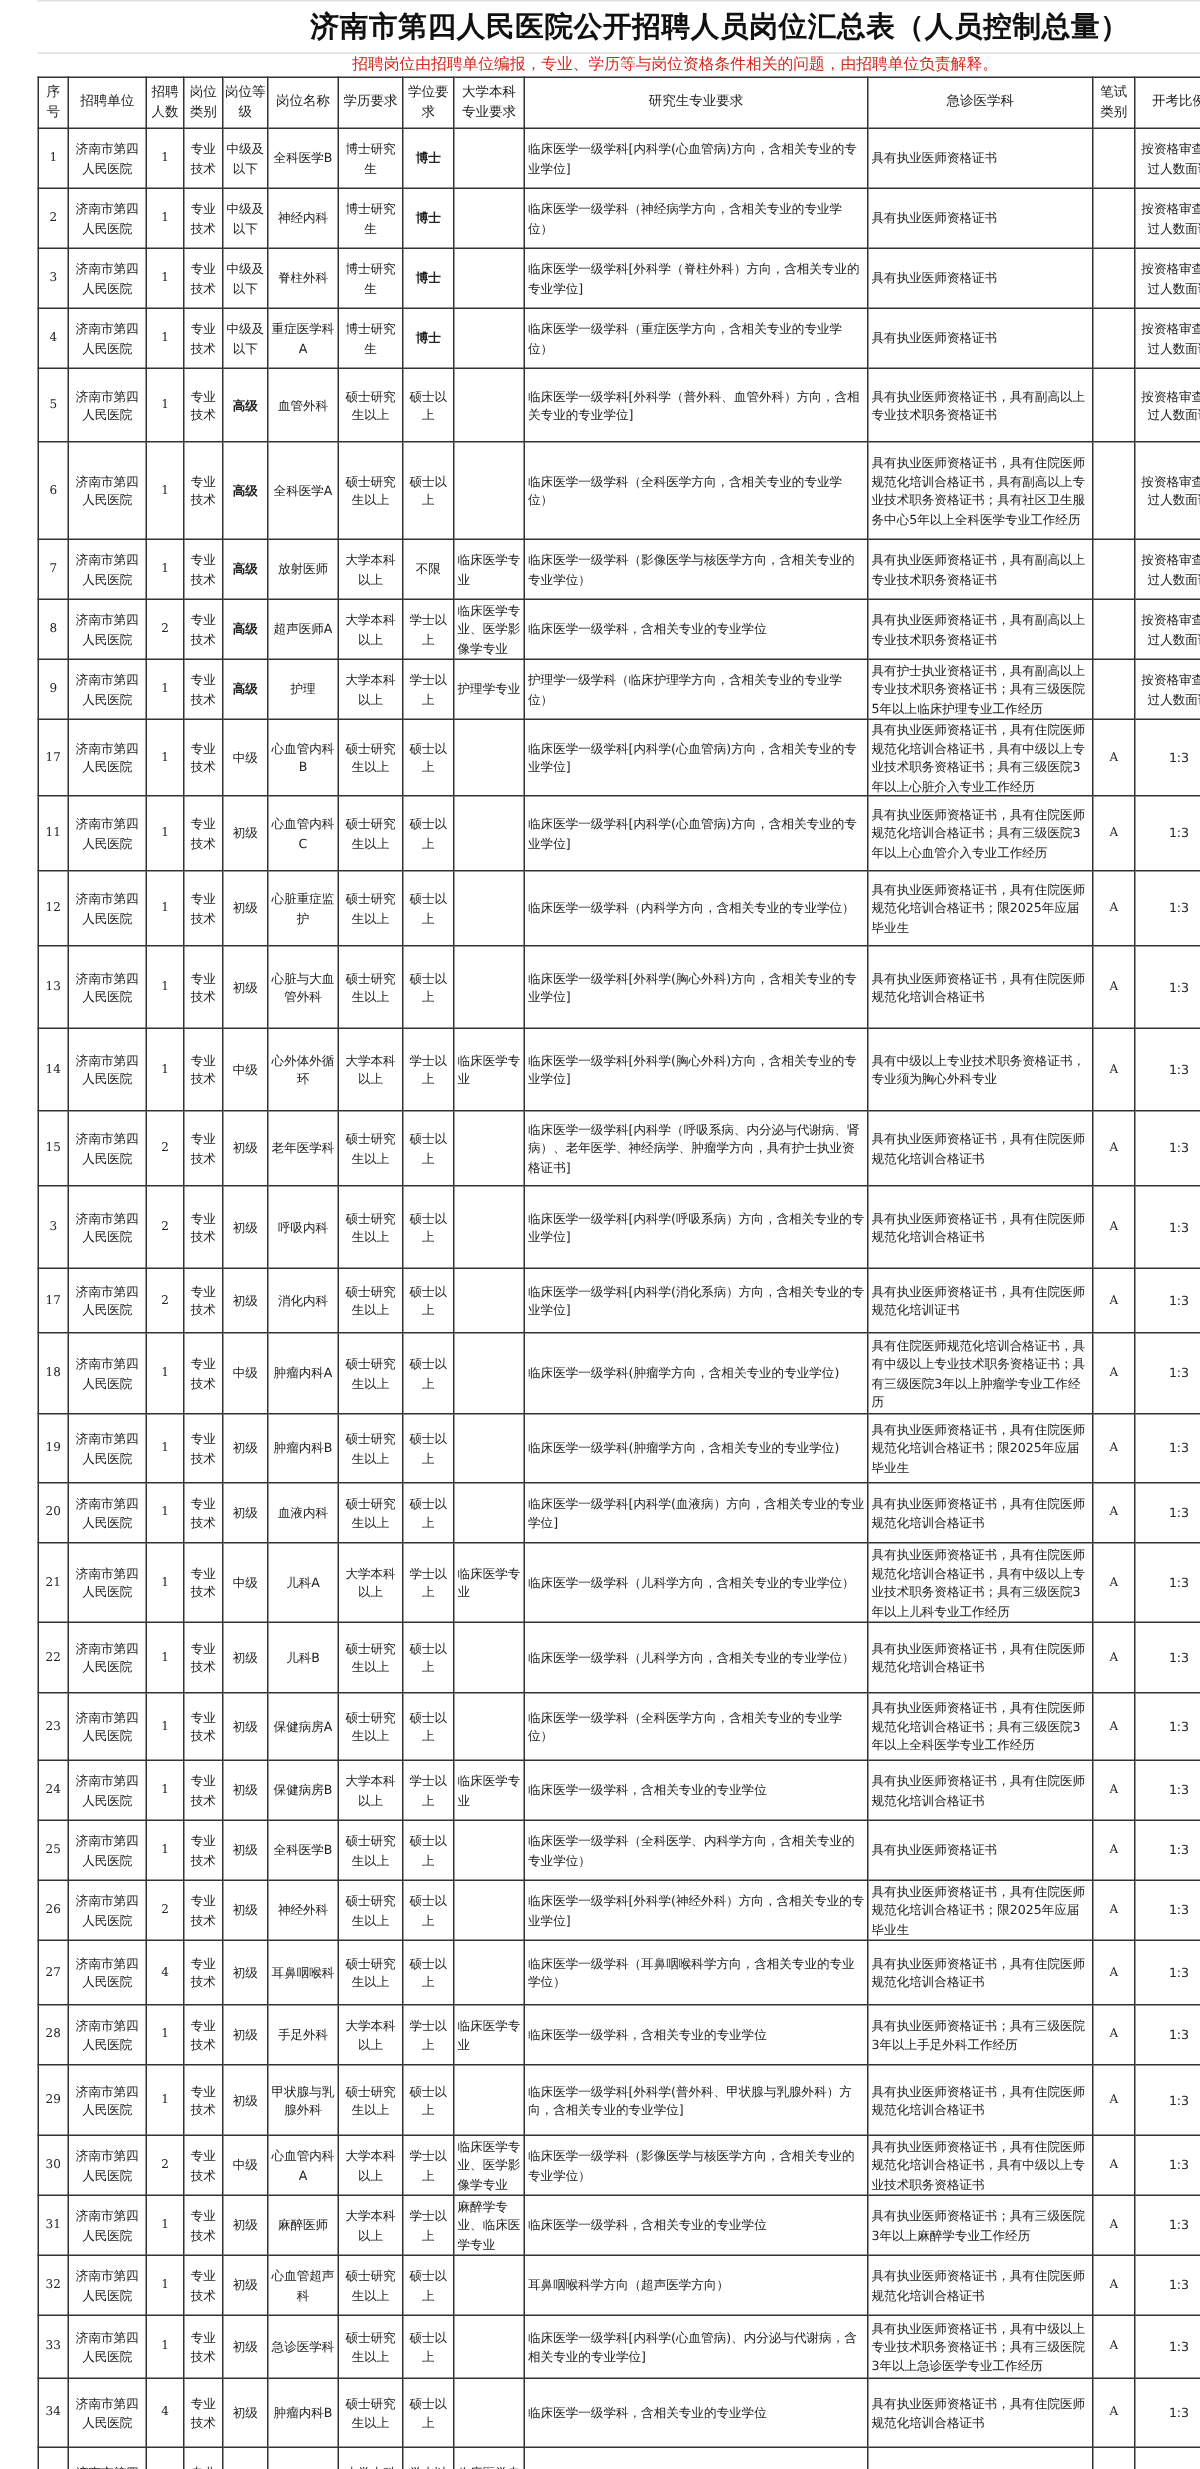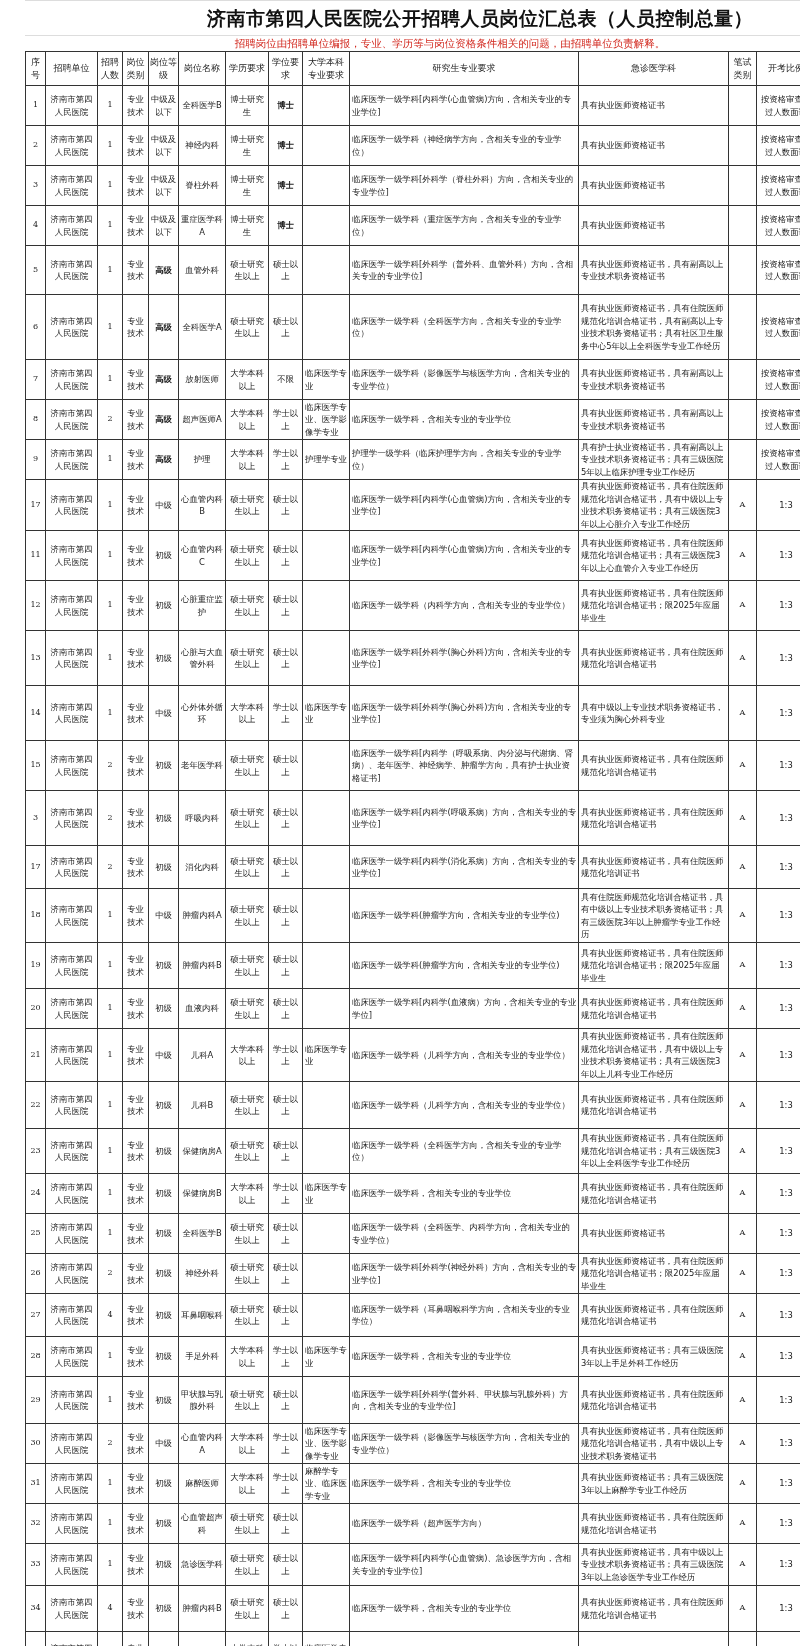--- a/index.html
+++ b/index.html
@@ -526,36 +526,36 @@
         <tr style="height: 40px;">
           <td class="serif">32</td>
           <td>济南市第四人民医院</td>
           <td class="serif">1</td>
           <td>专业技术</td>
           <td>初级</td>
           <td>心血管超声科</td>
           <td>硕士研究生以上</td>
           <td>硕士以上</td>
           <td class="left"></td>
-          <td class="left">临床医学一级学科（超声医学方向）</td>
+          <td class="left">耳鼻咽喉科学方向（超声医学方向）</td>
           <td class="left">具有执业医师资格证书，具有住院医师规范化培训合格证书</td>
           <td class="serif">A</td>
           <td>1:3</td>
         </tr>
         <tr style="height: 42px;">
           <td class="serif">33</td>
           <td>济南市第四人民医院</td>
           <td class="serif">1</td>
           <td>专业技术</td>
           <td>初级</td>
           <td>急诊医学科</td>
           <td>硕士研究生以上</td>
           <td>硕士以上</td>
           <td class="left"></td>
-          <td class="left">临床医学一级学科[内科学(心血管病)、急诊医学方向，含相关专业的专业学位]</td>
+          <td class="left">临床医学一级学科[内科学(心血管病)、内分泌与代谢病，含相关专业的专业学位]</td>
           <td class="left">具有执业医师资格证书，具有中级以上专业技术职务资格证书；具有三级医院3年以上急诊医学专业工作经历</td>
           <td class="serif">A</td>
           <td>1:3</td>
         </tr>
         <tr style="height: 46px;">
           <td class="serif">34</td>
           <td>济南市第四人民医院</td>
           <td class="serif">4</td>
           <td>专业技术</td>
           <td>初级</td>

